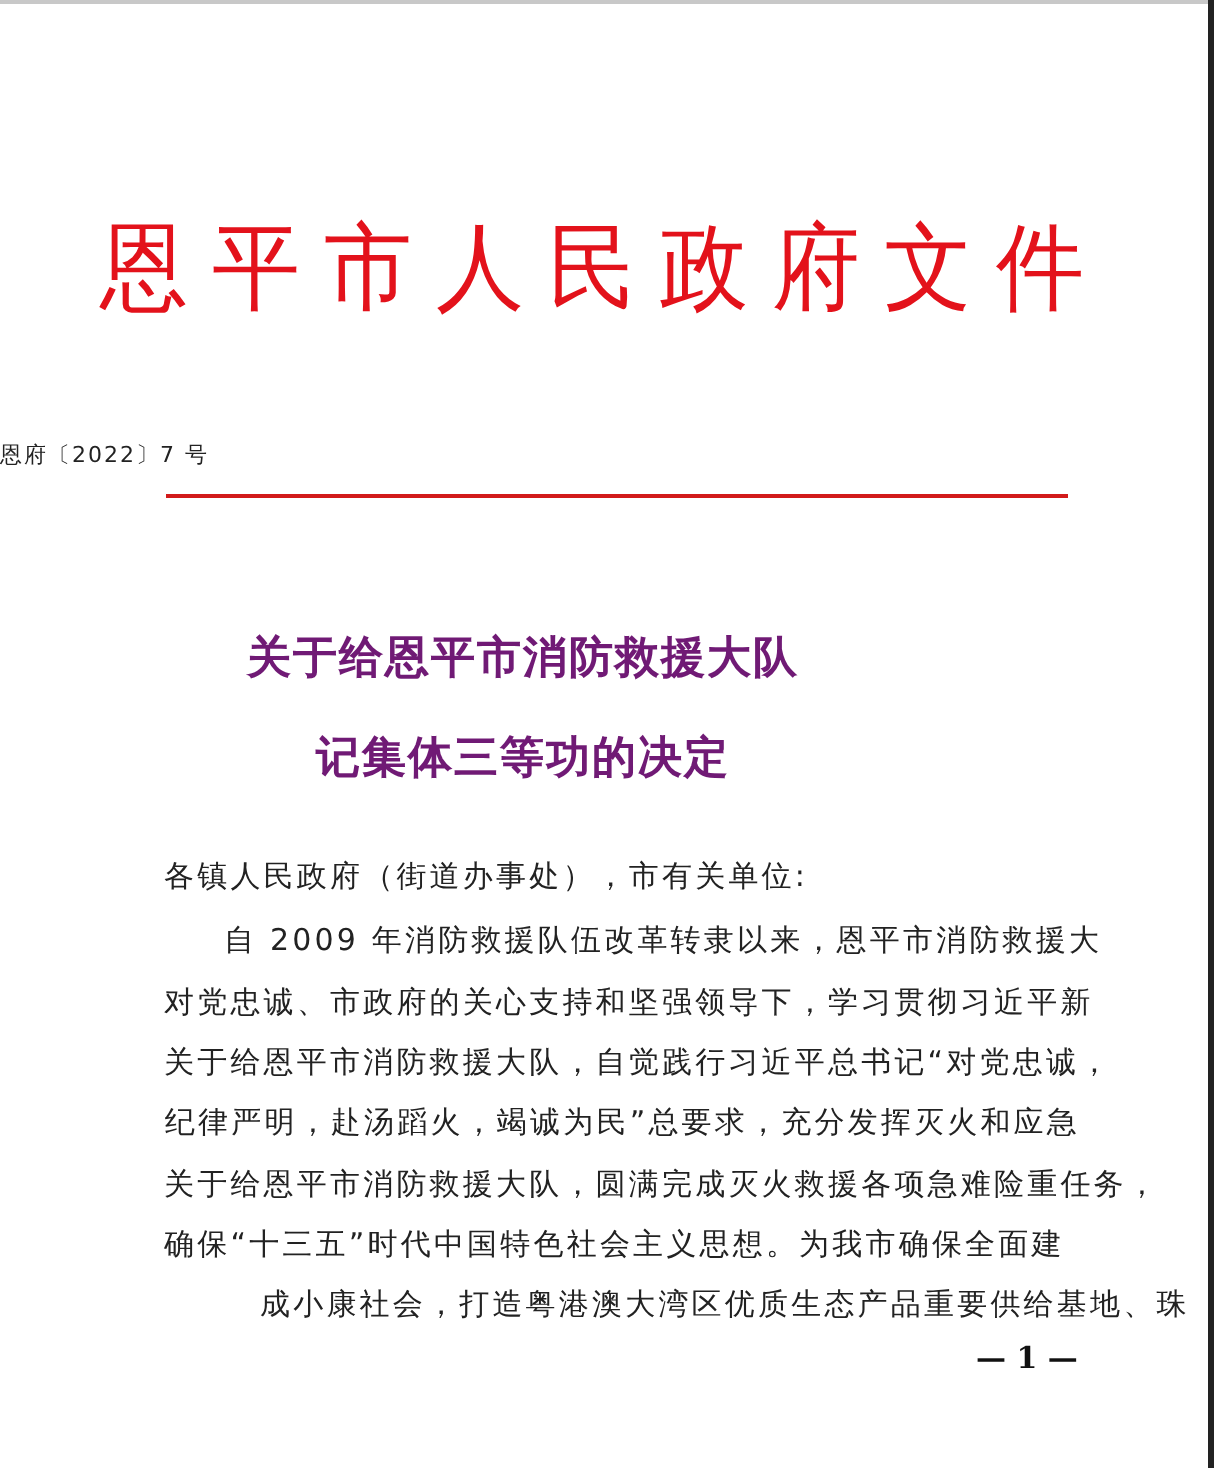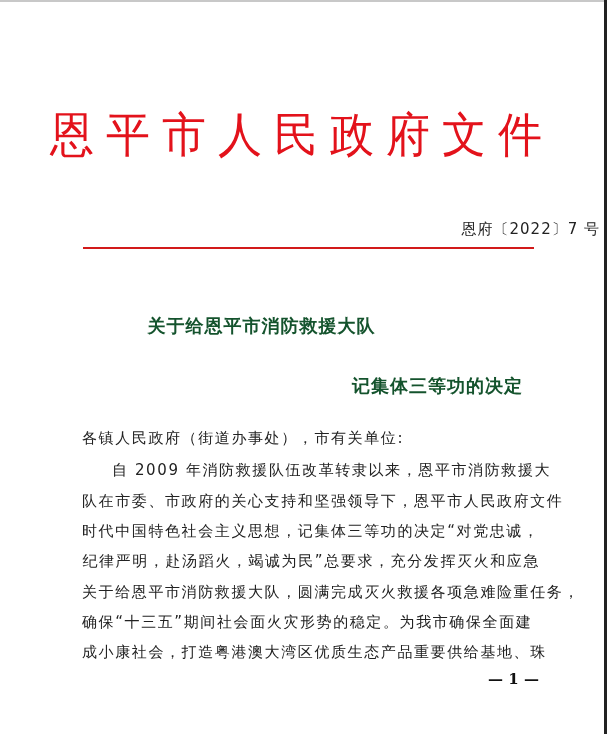--- a/index.html
+++ b/index.html
@@ -10,31 +10,31 @@
     }
     .top-edge { position: absolute; left: 0; top: 0; width: 607px; height: 2px; background: #c8c8c8; }
     .right-edge { position: absolute; right: 0; top: 0; width: 3px; height: 734px; background: #222; }
     .doc-header {
       position: absolute; left: 0; width: 604px; top: 107px; text-align: center;
       color: #e3121b; font-size: 44px; letter-spacing: 12px; line-height: 56px;
       font-family: "DejaVu Serif", "Liberation Serif", serif; font-weight: normal;
       transform: scaleY(1.08);
     }
     .doc-number {
-      position: absolute; left: 0; width: 600px; top: 220px; text-align: right;
-      font-size: 15px; color: #222; letter-spacing: 1px;
+      position: absolute; left: 0; width: 600px; top: 220px; text-align: left;
+      font-size: 11px; color: #222; letter-spacing: 1px;
       font-family: "DejaVu Sans", "Liberation Sans", sans-serif;
     }
     .red-rule { position: absolute; left: 83px; top: 247px; width: 451px; height: 2px; background: #d21a1a; }
     .title {
       position: absolute; left: 0; width: 523px; text-align: center;
-      font-size: 18px; font-weight: bold; color: #14532d; letter-spacing: 1px;
+      font-size: 22px; font-weight: bold; color: #701a75; letter-spacing: 1px;
     }
     .title.l1 { top: 314px; }
-    .title.l2 { top: 374px; text-align: right; }
+    .title.l2 { top: 364px; }
     .body-text {
       position: absolute; left: 82px; width: 458px;
       font-family: "DejaVu Sans", "Liberation Sans", sans-serif;
       font-size: 15px; color: #222; line-height: 21px; white-space: nowrap;
       letter-spacing: 1.6px;
     }
     .page-num {
       position: absolute; left: 420px; width: 187px; top: 670px; text-align: center;
       font-size: 15px; font-weight: bold; color: #111;
     }
@@ -47,20 +47,20 @@
 
 <div class="doc-header">恩平市人民政府文件</div>
 <div class="doc-number">恩府〔2022〕7 号</div>
 <div class="red-rule"></div>
 
 <div class="title l1">关于给恩平市消防救援大队</div>
 <div class="title l2">记集体三等功的决定</div>
 
 <div class="body-text" style="top:428px;">各镇人民政府（街道办事处），市有关单位:</div>
 <div class="body-text" style="top:460px; left:112px;">自 2009 年消防救援队伍改革转隶以来，恩平市消防救援大</div>
-<div class="body-text" style="top:491px;">队在市委、市政府的关心支持和坚强领导下，恩平市人民政府文件</div>
-<div class="body-text" style="top:521px;">时代中国特色社会主义思想，记集体三等功的决定“对党忠诚，</div>
+<div class="body-text" style="top:491px;">对党忠诚、市政府的关心支持和坚强领导下，学习贯彻习近平新</div>
+<div class="body-text" style="top:521px;">关于给恩平市消防救援大队，自觉践行习近平总书记“对党忠诚，</div>
 <div class="body-text" style="top:551px;text-align:right;">纪律严明，赴汤蹈火，竭诚为民”总要求，充分发挥灭火和应急</div>
 <div class="body-text" style="top:582px;">关于给恩平市消防救援大队，圆满完成灭火救援各项急难险重任务，</div>
-<div class="body-text" style="top:612px;">确保“十三五”期间社会面火灾形势的稳定。为我市确保全面建</div>
-<div class="body-text" style="top:642px;">成小康社会，打造粤港澳大湾区优质生态产品重要供给基地、珠</div>
+<div class="body-text" style="top:612px;">确保“十三五”时代中国特色社会主义思想。为我市确保全面建</div>
+<div class="body-text" style="top:642px;margin-left:48px;">成小康社会，打造粤港澳大湾区优质生态产品重要供给基地、珠</div>
 
 <div class="page-num">— 1 —</div>
 
 </body></html>

